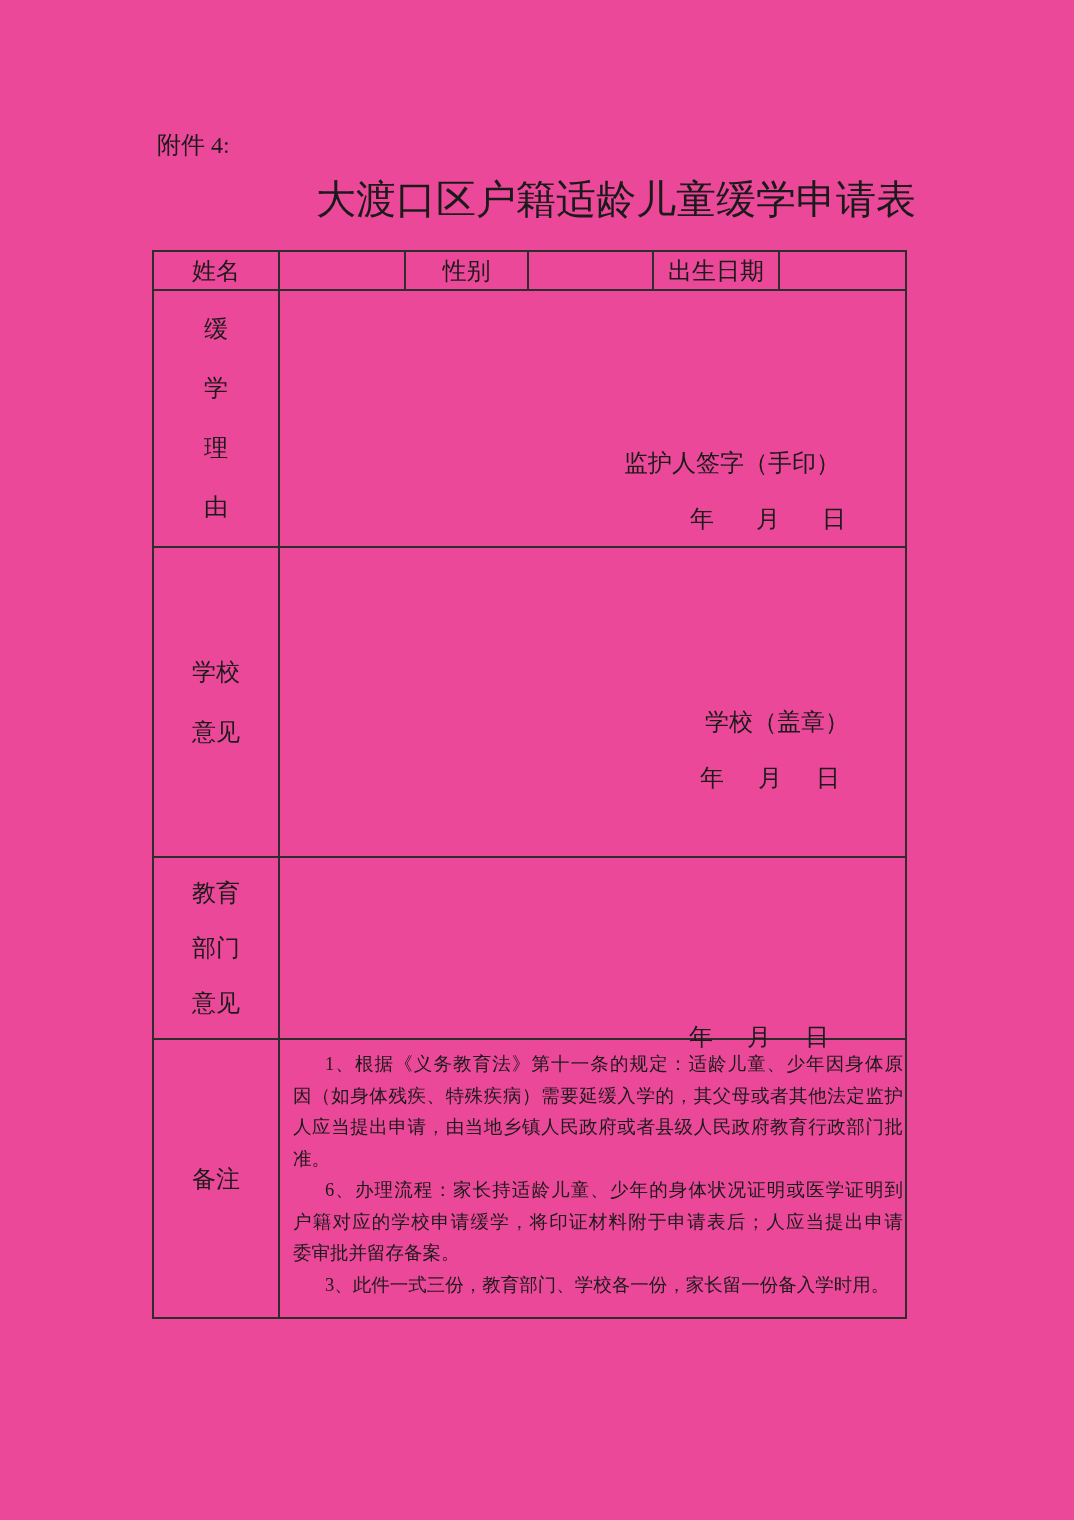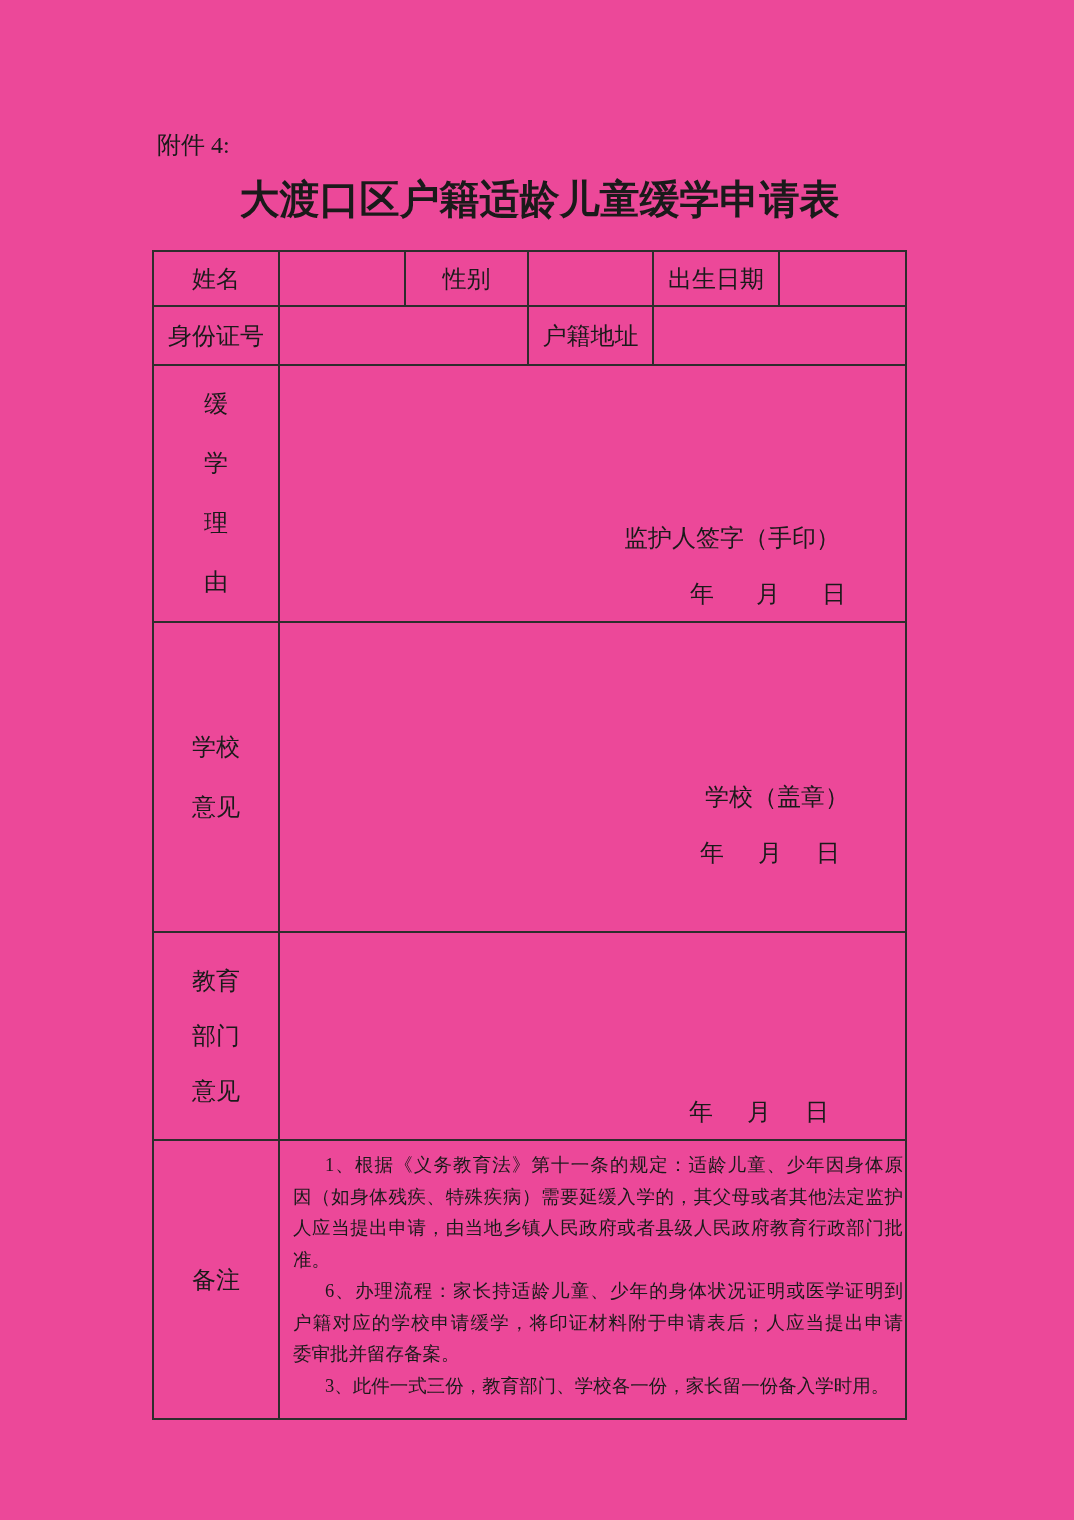--- a/index.html
+++ b/index.html
@@ -26,23 +26,23 @@
     top: 130px;
     font-size: 24px;
     line-height: 1.3;
   }
   .doc-title {
     position: absolute;
     left: 163px;
     top: 174px;
     width: 753px;
     margin: 0;
-    text-align: center;
+    text-align: right;
     font-size: 40px;
-    font-weight: bold;
+    font-weight: normal;
     line-height: 1.3;
     letter-spacing: 0px;
     white-space: nowrap;
   }
   table.form-table {
     position: absolute;
     left: 152px;
     top: 250px;
     width: 753px;
     border-collapse: collapse;
@@ -51,25 +51,25 @@
   }
   .form-table td {
     border: 2px solid #2d2d2d;
     padding: 0;
     vertical-align: middle;
   }
   .lbl {
     text-align: center;
     font-size: 24px;
   }
-  tr.r1 { height: 55px; }
+  tr.r1 { height: 39px; }
   tr.r2 { height: 59px; }
   tr.r3 { height: 257px; }
   tr.r4 { height: 310px; }
-  tr.r5 { height: 208px; }
+  tr.r5 { height: 182px; }
   tr.r6 { height: 264px; }
   td.content {
     position: relative;
   }
   
   .vstack {
     height: 212px;
     display: flex;
     flex-direction: column;
     justify-content: space-between;
@@ -126,26 +126,20 @@
     <tbody>
         <tr class="r1">
       <td class="lbl">姓名</td>
       <td class="content"></td>
       <td class="lbl">性别</td>
       <td class="content"></td>
       <td class="lbl">出生日期</td>
       <td class="content"></td>
     </tr>
 
-    <tr class="r2">
-      <td class="lbl">身份证号</td>
-      <td colspan="2" class="content"></td>
-      <td class="lbl">户籍地址</td>
-      <td colspan="2" class="content"></td>
-    </tr>
 
     <tr class="r3">
       <td class="lbl">
         <div class="vstack">
           <span>缓</span>
           <span>学</span>
           <span>理</span>
           <span>由</span>
         </div>
       </td>

